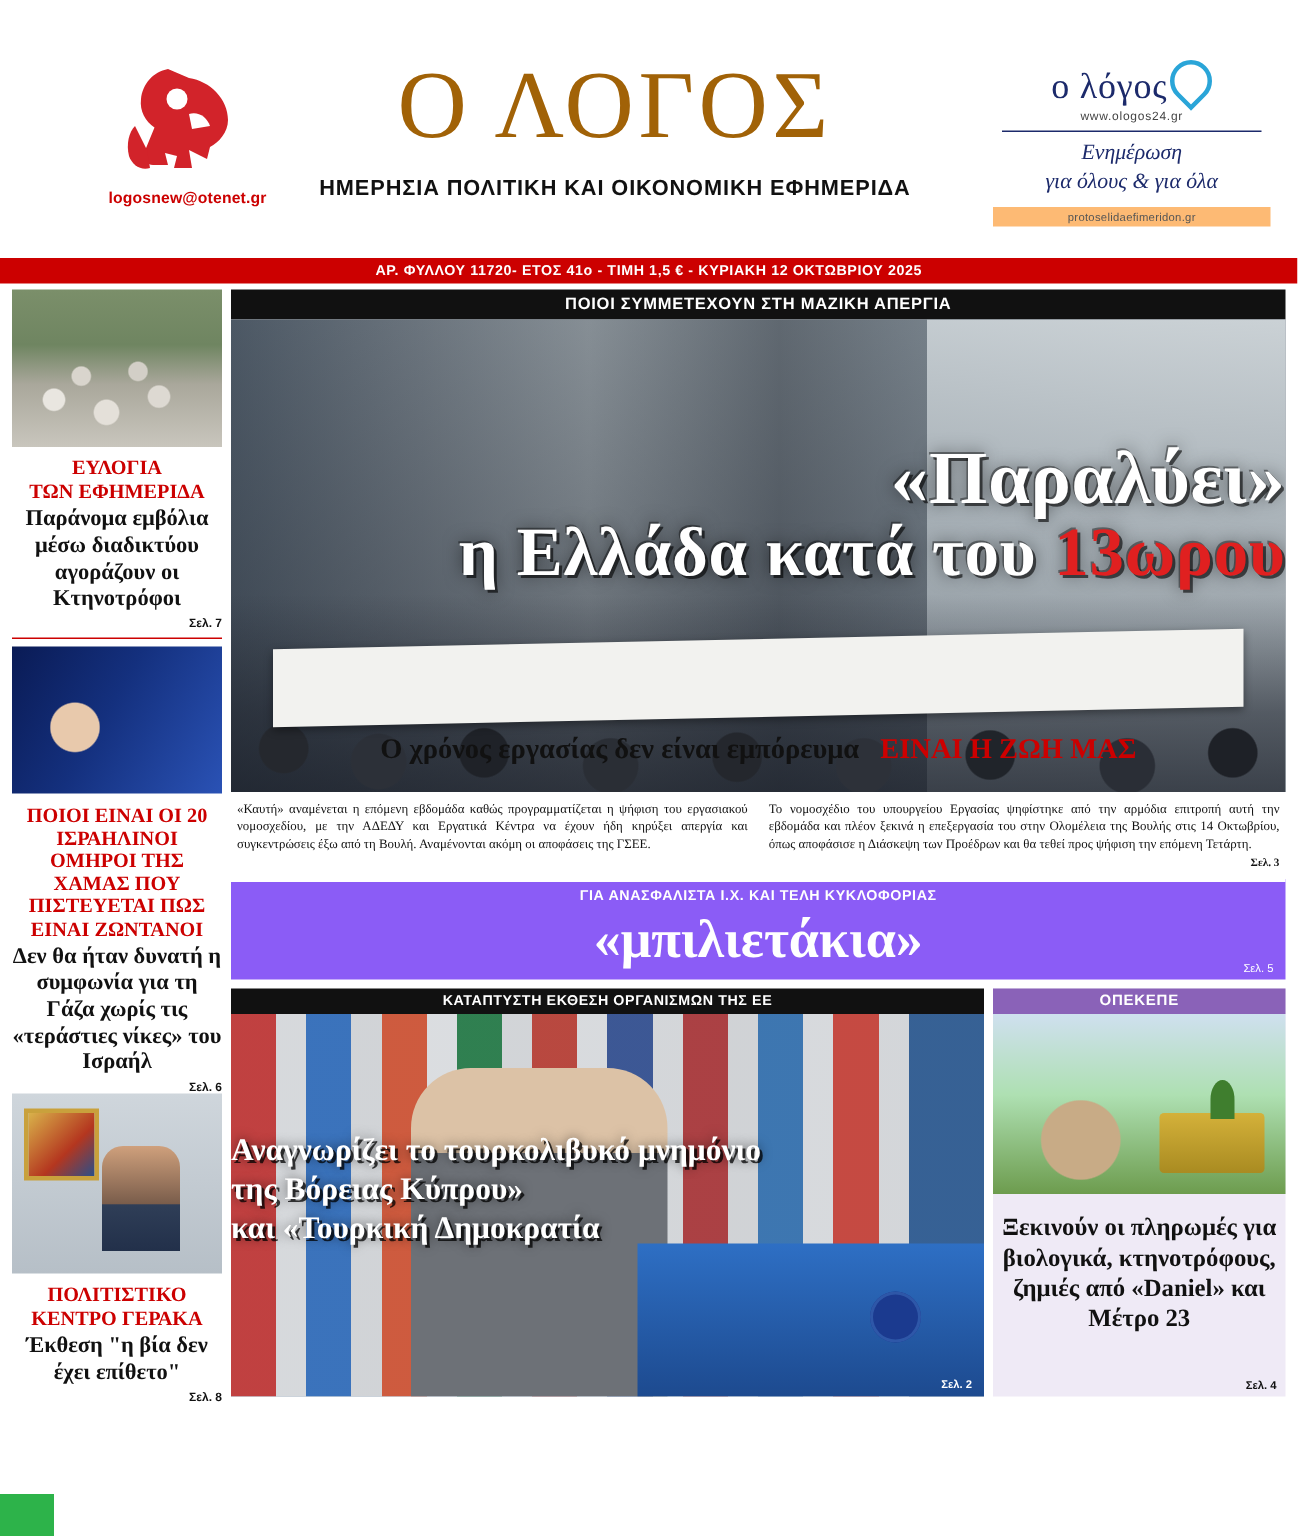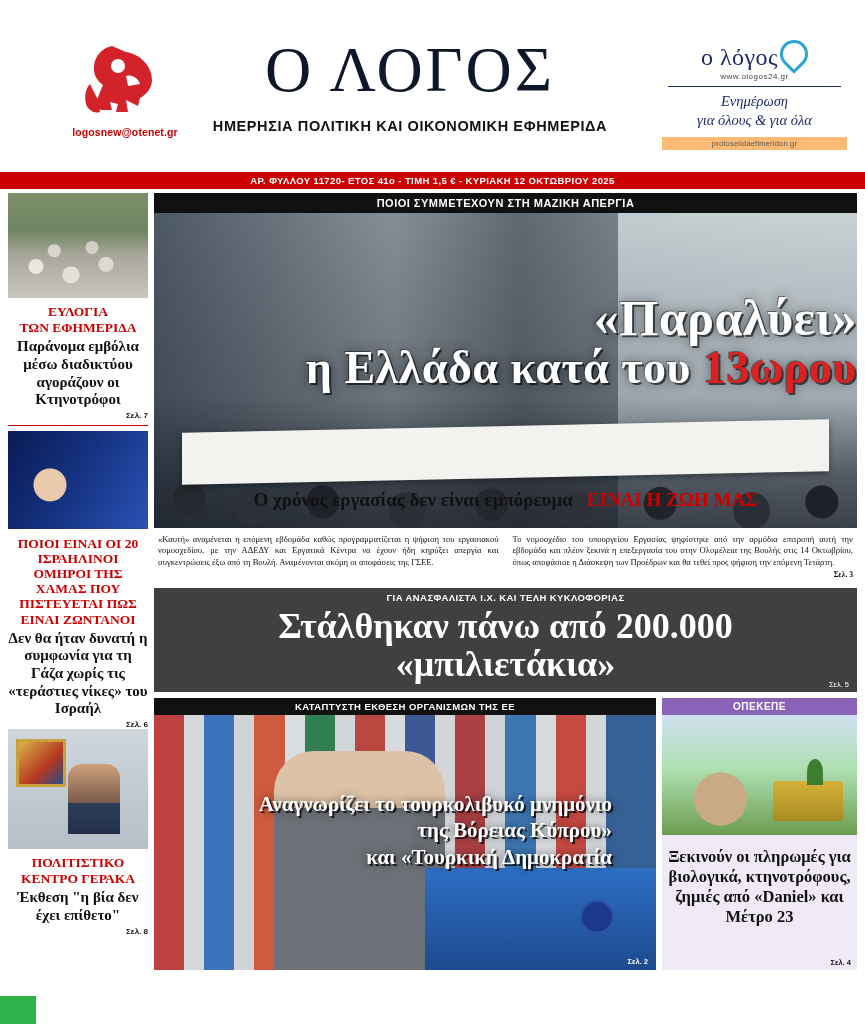--- a/index.html
+++ b/index.html
@@ -52,21 +52,21 @@
     left: 190px;
     top: 38px;
     width: 440px;
     text-align: center;
   }
   .paper-title {
     font-family: "Liberation Serif", serif;
     font-size: 64px;
     line-height: 1;
     letter-spacing: 3px;
-    color: #0f172a;
+    color: #a16207;
     font-weight: normal;
   }
   .paper-sub {
     font-size: 14.5px;
     font-weight: bold;
     letter-spacing: 0.6px;
     color: #111;
     margin-top: 16px;
   }
   .site-box {
@@ -344,21 +344,21 @@
   }
   .two-col .pg {
     display: block;
     text-align: right;
     font-size: 7.5px;
     font-weight: bold;
     margin-top: 2px;
   }
 
   .blue-block {
-    background: #404040;
+    background: #8b5cf6;
     color: #fff;
     border-top: 2px solid #fff;
     padding: 4px 0 8px 0;
     position: relative;
   }
   .blue-kicker {
     text-align: center;
     font-size: 9.5px;
     letter-spacing: 0.4px;
     font-weight: bold;
@@ -439,21 +439,20 @@
     bottom: 36px;
     width: 34px;
     height: 34px;
     border-radius: 50%;
     background: #1b3a8f;
     box-shadow: 0 0 0 2px #2e57a8 inset;
   }
   .bot-overlay {
     position: absolute;
     left: 0; right: 0; top: 30%;
-    text-align: right;
     padding-right: 44px;
     z-index: 4;
   }
   .bot-line {
     font-family: "Liberation Serif", serif;
     font-weight: bold;
     color: #fff;
     font-size: 21px;
     line-height: 1.24;
     text-shadow: 2px 2px 0 rgba(0,0,0,.75), 0 0 8px rgba(0,0,0,.6);
@@ -614,21 +613,20 @@
       <div class="two-col">
         <p>«Καυτή» αναμένεται η επόμενη εβδομάδα καθώς προγραμματίζεται η ψήφιση του εργασιακού νομοσχεδίου, με την ΑΔΕΔΥ και Εργατικά Κέντρα να έχουν ήδη κηρύξει απεργία και συγκεντρώσεις έξω από τη Βουλή. Αναμένονται ακόμη οι αποφάσεις της ΓΣΕΕ.</p>
         <p>
           <span>Το νομοσχέδιο του υπουργείου Εργασίας ψηφίστηκε από την αρμόδια επιτροπή αυτή την εβδομάδα και πλέον ξεκινά η επεξεργασία του στην Ολομέλεια της Βουλής στις 14 Οκτωβρίου, όπως αποφάσισε η Διάσκεψη των Προέδρων και θα τεθεί προς ψήφιση την επόμενη Τετάρτη.</span>
           <span class="pg">Σελ. 3</span>
         </p>
       </div>
 
       <div class="blue-block">
         <div class="blue-kicker">ΓΙΑ ΑΝΑΣΦΑΛΙΣΤΑ Ι.Χ. ΚΑΙ ΤΕΛΗ ΚΥΚΛΟΦΟΡΙΑΣ</div>
-        <div class="blue-head">Στάλθηκαν πάνω από 200.000</div>
         <div class="blue-head">«μπιλιετάκια»</div>
         <div class="blue-page">Σελ. 5</div>
       </div>
 
       <div class="bottom-row">
 
         <div class="bot-left">
           <div class="bot-kicker">ΚΑΤΑΠΤΥΣΤΗ ΕΚΘΕΣΗ ΟΡΓΑΝΙΣΜΩΝ ΤΗΣ ΕΕ</div>
           <div class="bot-photo">
             <div class="flags"></div>

